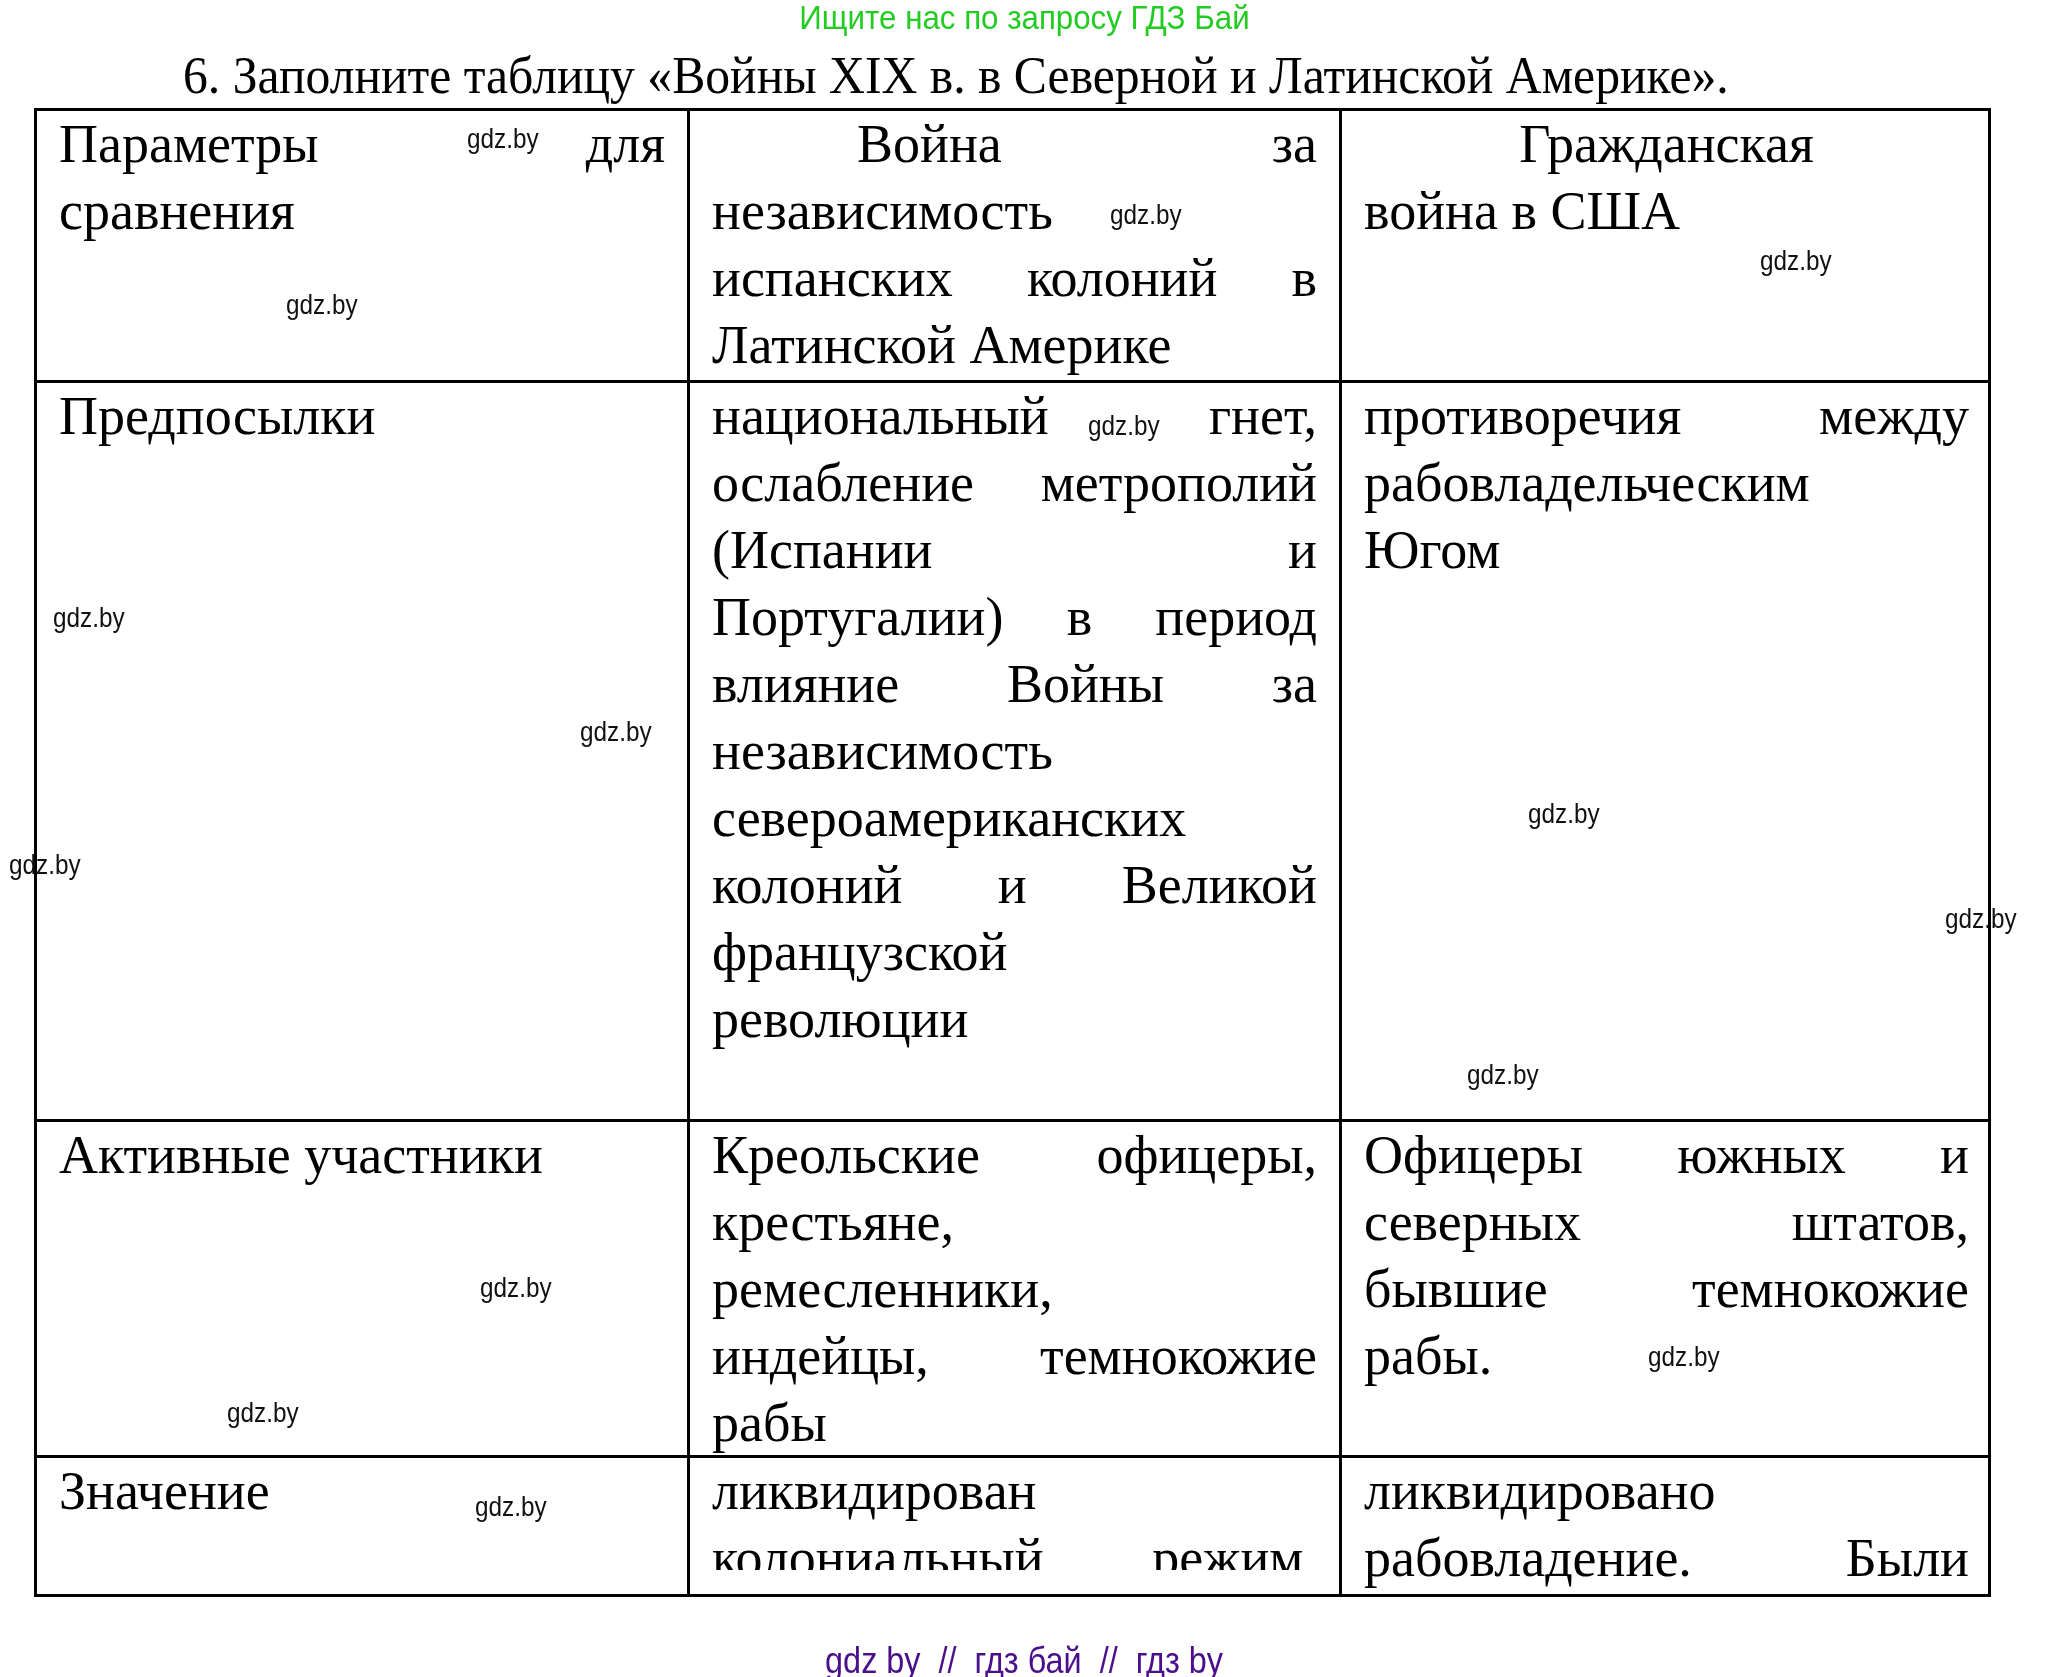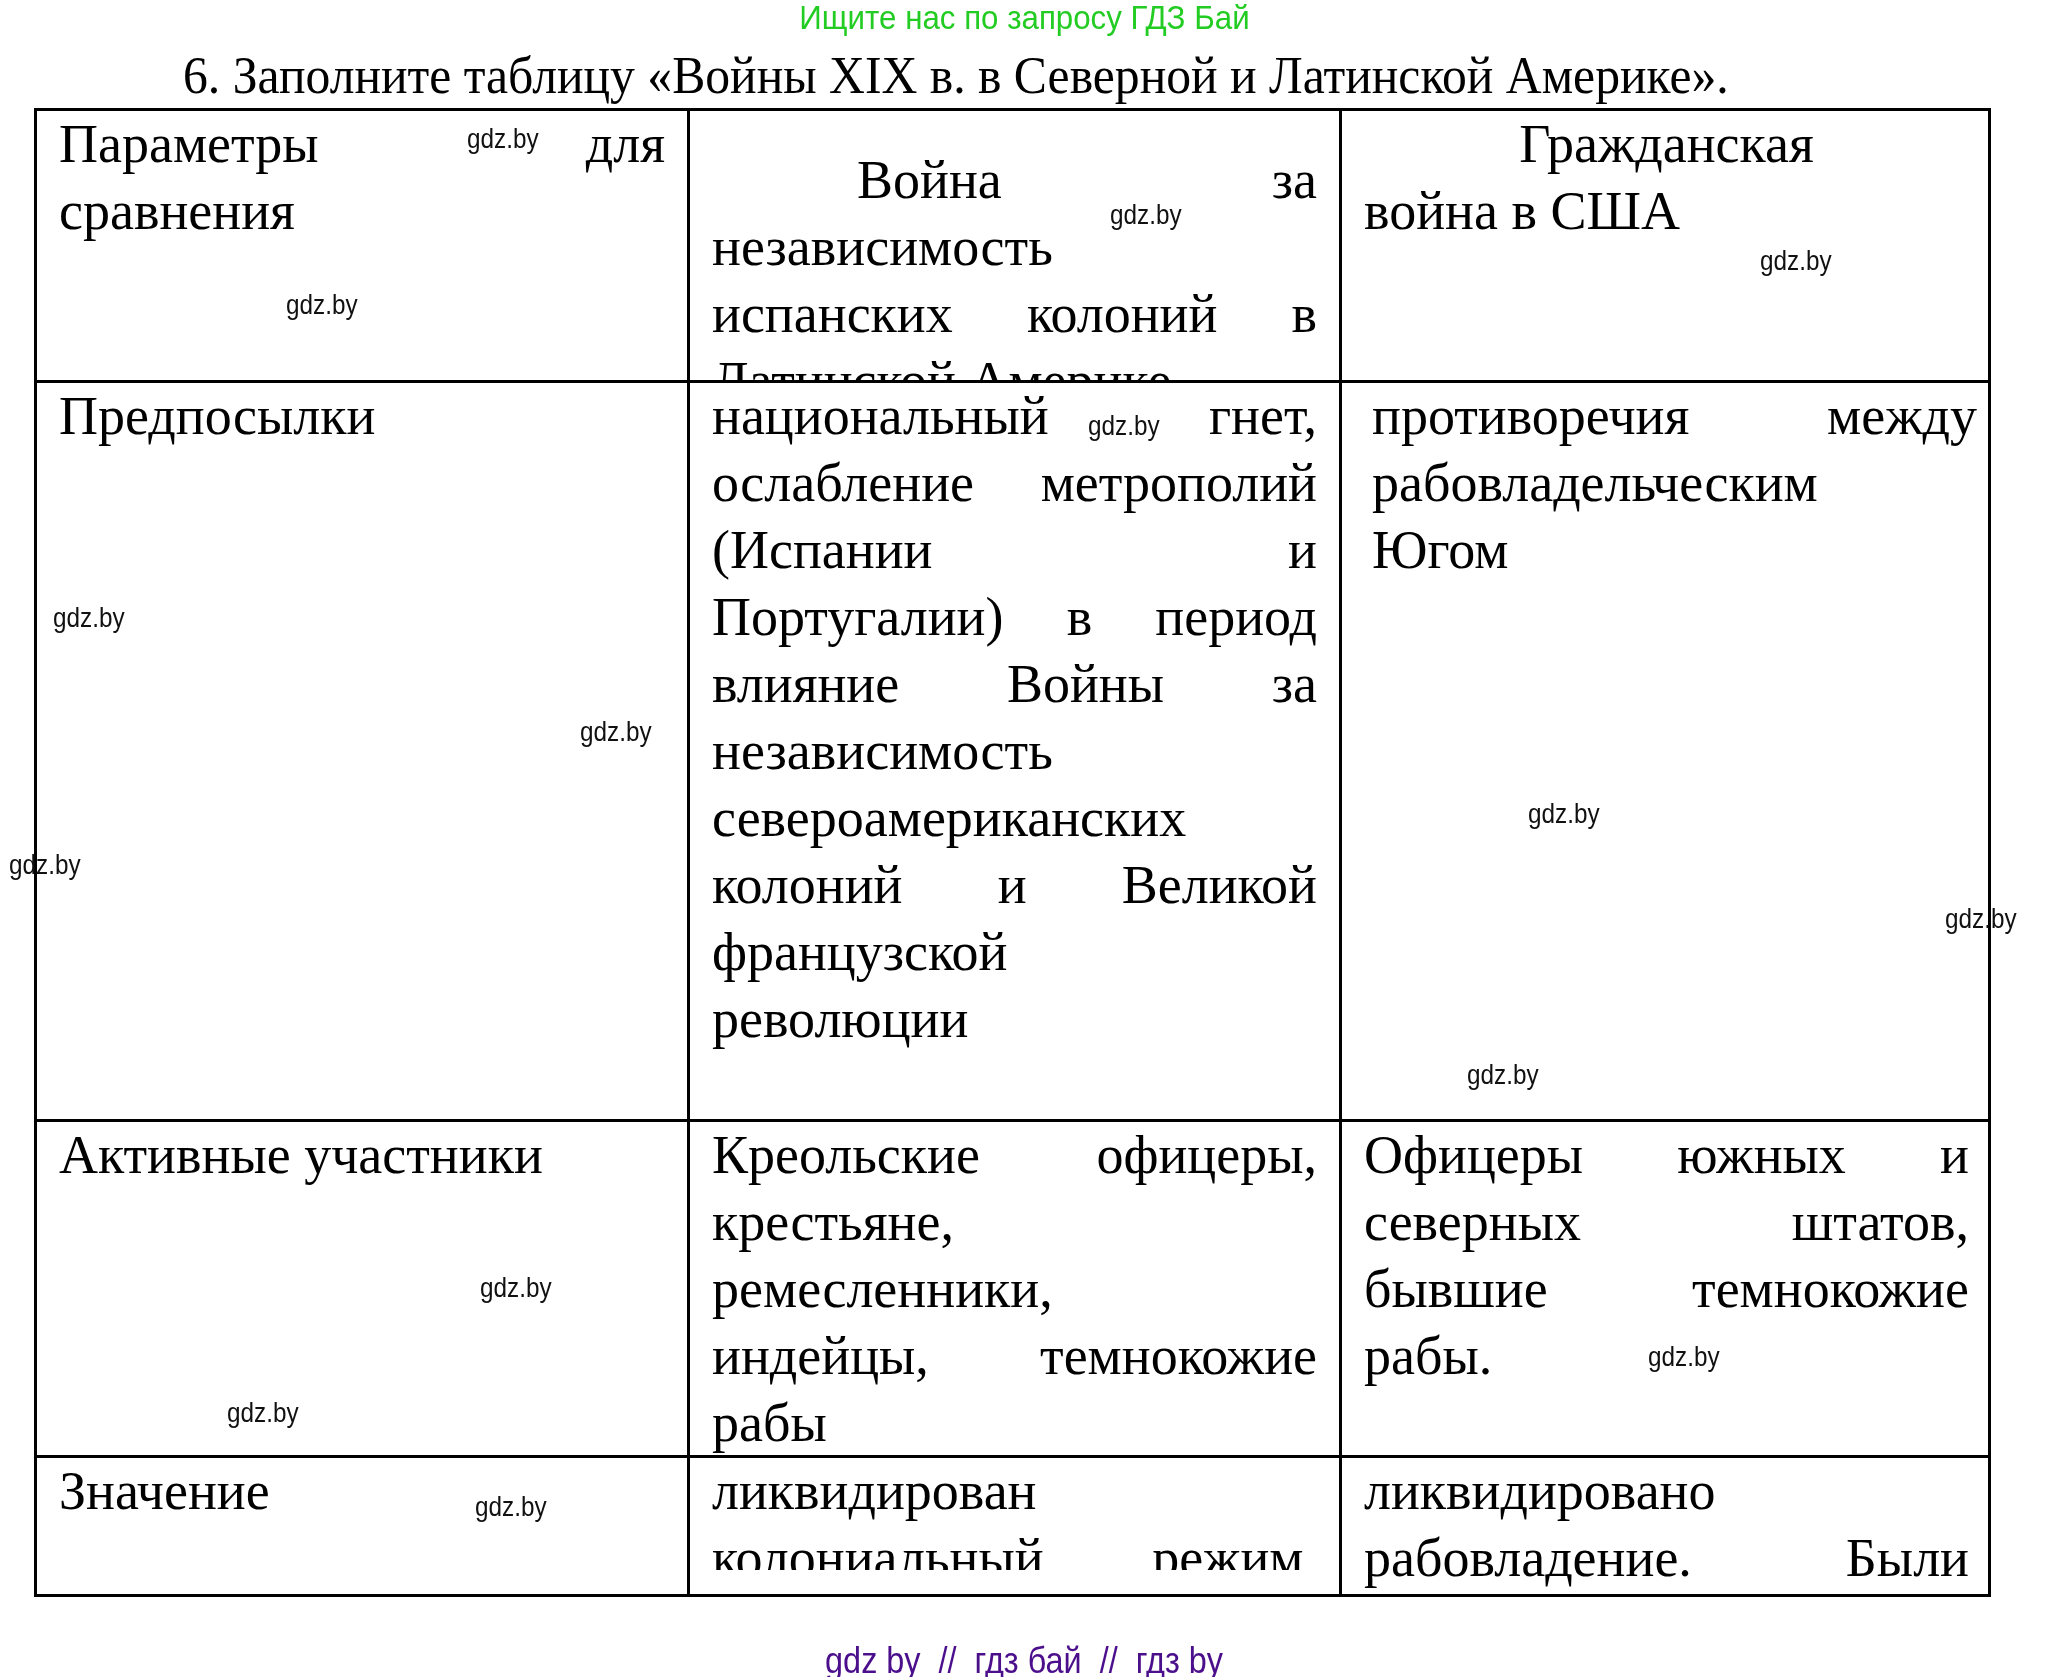--- a/index.html
+++ b/index.html
@@ -12,21 +12,21 @@
            transform-origin:left top; transform:scaleX(0.955); }
   .tbl { position:absolute; left:34px; top:108px; width:1957px; height:1489px;
          border:3px solid #000; box-sizing:border-box; }
   .hline { position:absolute; left:0; right:0; height:3px; background:#000; }
   .vline { position:absolute; top:0; bottom:0; width:3px; background:#000; }
   .cell { position:absolute; box-sizing:border-box; padding:0 22px 0 22px;
           font-size:54px; line-height:67px; overflow:hidden; }
   .cell .ln { display:block; white-space:nowrap; text-align:justify; text-align-last:justify; }
   .cell .ln.last { text-align-last:left; }
   .cell .ln.center { text-align:center; text-align-last:center; }
-  .cell .ln.indent { padding-left:145px;margin-top:36px; }
+  .cell .ln.indent { padding-left:145px; }
   .wm { position:absolute; font-family:"Liberation Sans",sans-serif; font-size:27px;
         color:#111; white-space:nowrap; transform:scaleX(0.9); transform-origin:left top; }
   .footer { position:absolute; top:1640px; left:0; width:2049px; text-align:center;
             font-family:"Liberation Sans",sans-serif; font-size:36px; }
   .footer span { display:inline-block; transform:scaleX(0.9); }
 </style>
 </head>
 <body>
 
 <div class="promo" style="color:#22cc22;">
@@ -67,21 +67,21 @@
     <span class="ln">ослабление метрополий</span>
     <span class="ln">(Испании и</span>
     <span class="ln">Португалии) в период</span>
     <span class="ln">влияние Войны за</span>
     <span class="ln last">независимость</span>
     <span class="ln last">североамериканских</span>
     <span class="ln">колоний и Великой</span>
     <span class="ln last">французской</span>
     <span class="ln last">революции</span>
   </div>
-  <div class="cell" style="left:1305px; top:272px; width:649px; height:736px;margin-left:8px;">
+  <div class="cell" style="left:1305px; top:272px; width:649px; height:736px;">
     <span class="ln">противоречия между</span>
     <span class="ln last">рабовладельческим</span>
     <span class="ln last">Югом</span>
   </div>
 
   <div class="cell" style="left:0; top:1011px; width:650px; height:333px;">
     <span class="ln last">Активные участники</span>
   </div>
   <div class="cell" style="left:653px; top:1011px; width:649px; height:333px;">
     <span class="ln">Креольские офицеры,</span>

